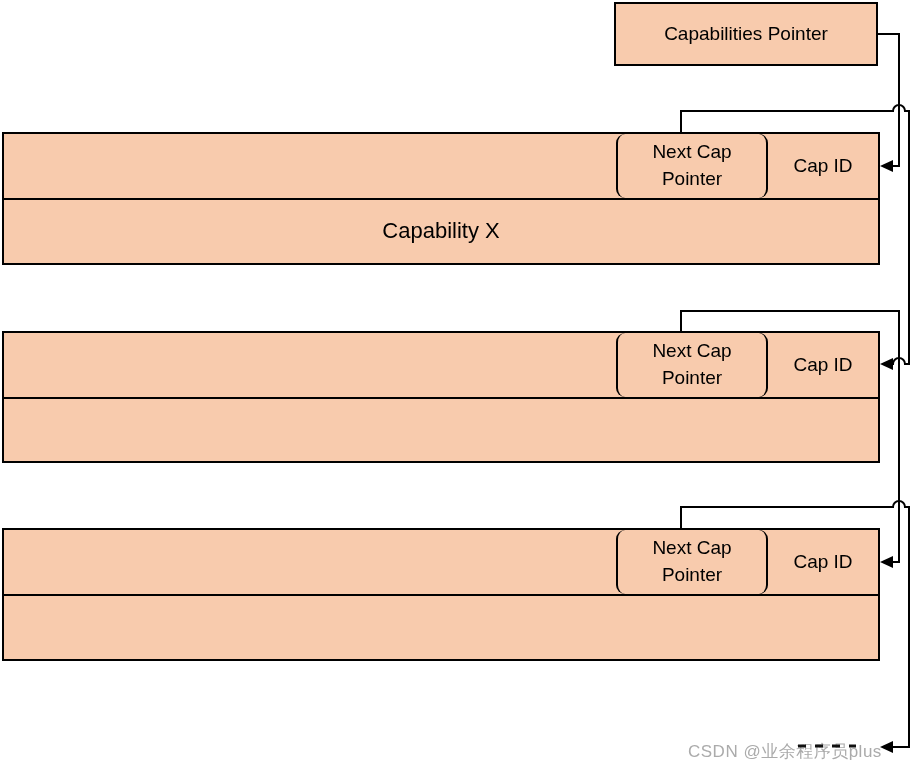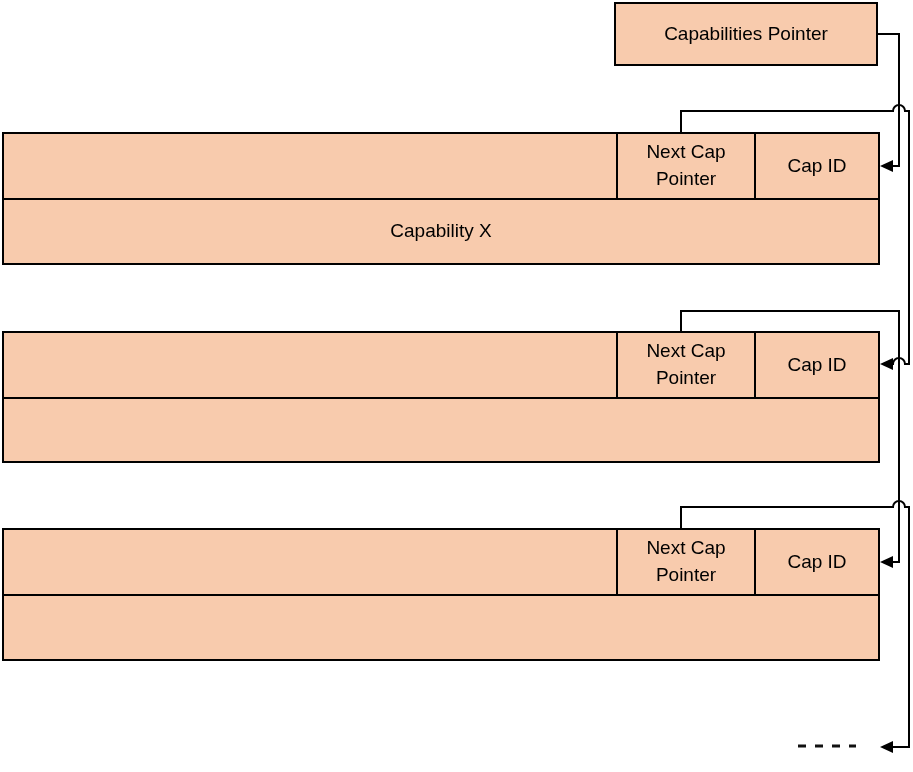--- a/index.html
+++ b/index.html
@@ -16,30 +16,30 @@
   .cap-table {
     position:absolute; left:2px; width:878px;
     background:#F8CBAD; border:2px solid #000; box-sizing:border-box;
   }
   .cap-x { top:132px; height:133px; }
   .cap-y { top:331px; height:132px; }
   .cap-z { top:528px; height:133px; }
   .cap-row1 { display:flex; height:66px; border-bottom:2px solid #000; box-sizing:border-box; }
   .cap-cell-wide { width:612px; }
   .cap-cell-next {
-    width:140px; border-left:2px solid #000; border-right:2px solid #000; box-sizing:border-box;
+    width:152px; border-left:2px solid #000; border-right:2px solid #000; box-sizing:border-box;
     display:flex; align-items:center; justify-content:center;
-    text-align:center; font-size:19px; line-height:1.4; padding:0 16px;
+    text-align:center; font-size:19px; line-height:1.4; padding:0 16px;border-radius:9px;
   }
   .cap-cell-capid {
     flex:1; display:flex; align-items:center; justify-content:center; font-size:19px;
   }
   .cap-row2 {
     display:flex; align-items:center; justify-content:center;
-    height:61px; font-size:19px;
+    height:61px; font-size:22px;
   }
   .watermark {
     position:absolute; left:688px; top:740px;
     font-size:17px; color:#ABABAB; letter-spacing:0.5px; white-space:nowrap;
   }
   .connector-layer {
     position:absolute; left:0; top:0; width:913px; height:772px;
     pointer-events:none;
   }
 </style>
@@ -84,20 +84,21 @@
       <div class="cap-cell-wide"></div>
       <div class="cap-cell-next">
         <span>Next Cap Pointer</span>
       </div>
       <div class="cap-cell-capid">
         <span>Cap ID</span>
       </div>
     </div>
   </div>
 
+  <div class="watermark">CSDN @业余程序员plus</div>
 
   <svg class="connector-layer" width="913" height="772" viewBox="0 0 913 772" xmlns="http://www.w3.org/2000/svg">
 
     <path d="M 878 34 H 899 V 166 H 892" fill="none" stroke="#000" stroke-width="2"></path>
     <polygon points="880,166 893,160 893,172" fill="#000"></polygon>
 
     <path d="M 681 132 V 111 H 893 A 6 6 0 0 1 905 111 H 909 V 364 H 905 A 6 6 0 0 0 893 364 H 892" fill="none" stroke="#000" stroke-width="2"></path>
     <polygon points="880,364 893,358 893,370" fill="#000"></polygon>
 
     <path d="M 681 331 V 311 H 899 V 562 H 892" fill="none" stroke="#000" stroke-width="2"></path>

